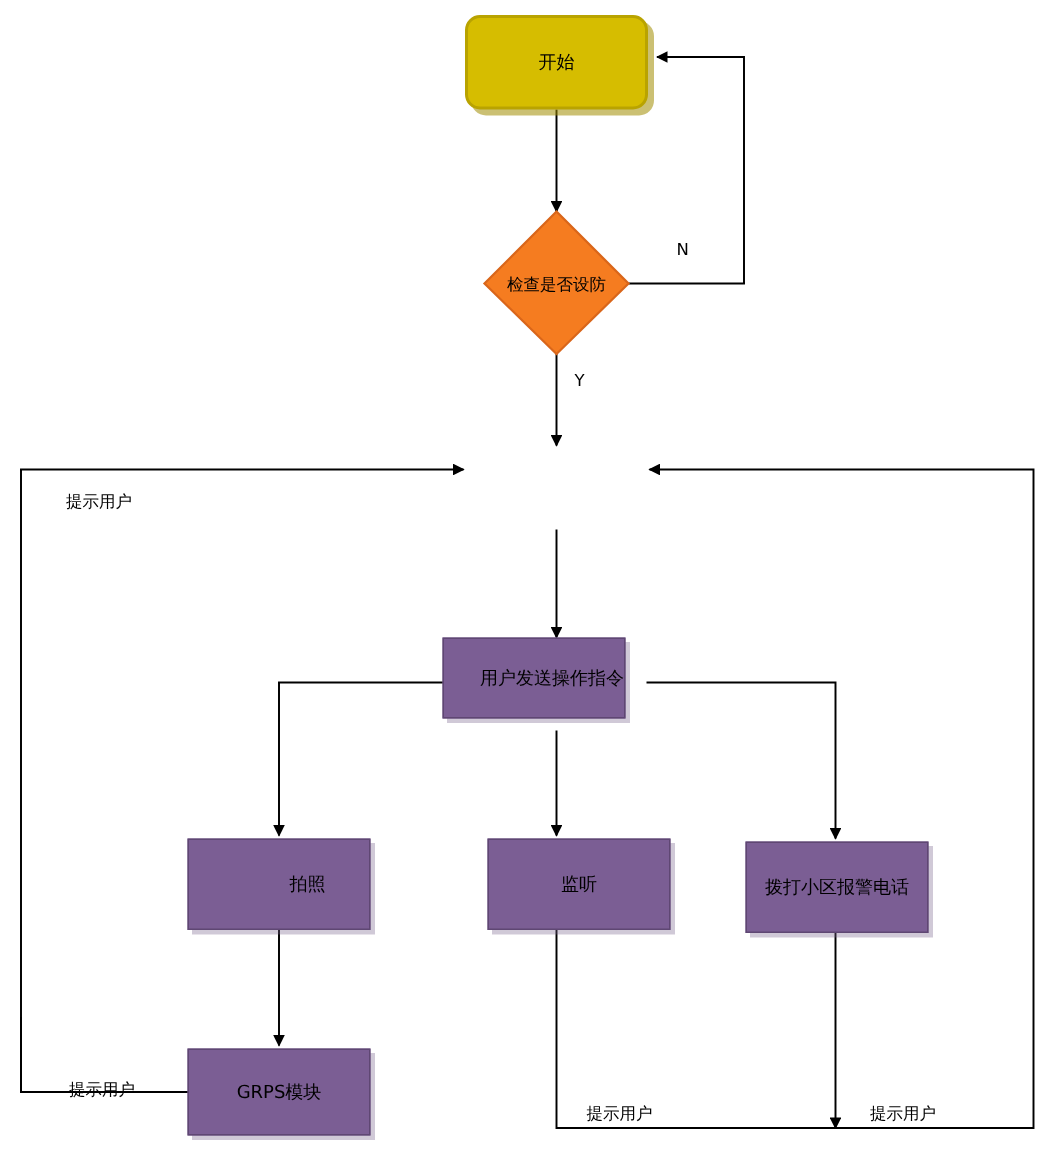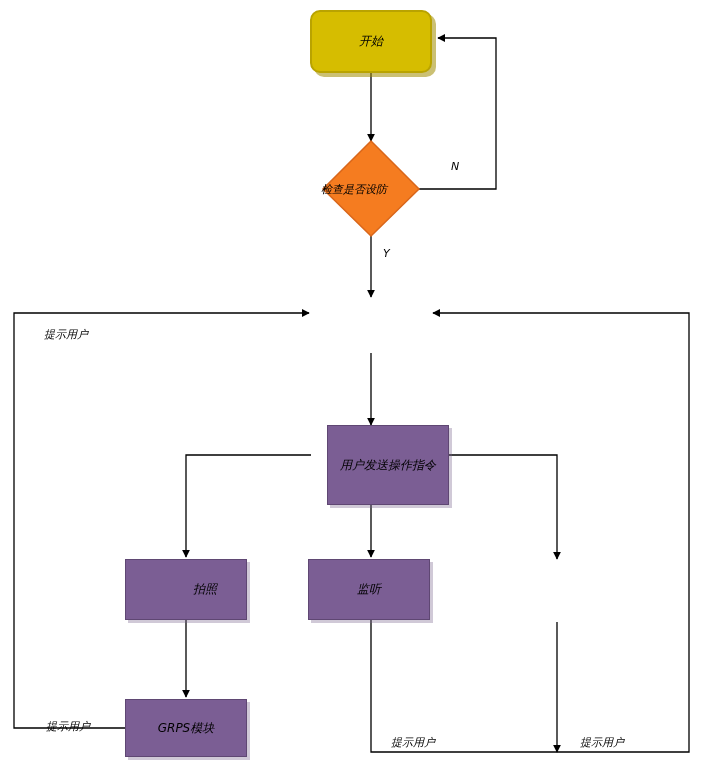--- a/index.html
+++ b/index.html
@@ -2,21 +2,21 @@
 <html><head>
 <meta charset="utf-8">
 <style>
   html, body { margin:0; padding:0; }
   body {
     width:703px; height:775px;
     background:#ffffff;
     font-family:"DejaVu Sans", sans-serif;
     overflow:hidden;
   }
-  #canvas { position:relative; width:703px; height:775px;font-style:italic; }
+  #canvas { position:relative; width:703px; height:775px; }
   svg.layer { position:absolute; left:0; top:0; width:703px; height:775px; }
 
   .node {
     position:absolute;
     display:flex; align-items:center; justify-content:center;
     text-align:center;
     color:#000000;
     font-size:12px;
     line-height:1.2;
     box-sizing:border-box;
@@ -29,21 +29,21 @@
     border-radius:10px;
     box-shadow:4px 4px 0 0 rgba(160,140,0,0.55);
   }
   .n-process {
     background:#7b5e94;
     border:1px solid #5f4773;
     box-shadow:3px 3px 0 0 rgba(120,100,140,0.35);
   }
   .diamond-label {
     position:absolute;
-    display:flex; align-items:center; 
+    display:flex; align-items:center; justify-content:center;
     font-size:11px; color:#000;
     pointer-events:none;
   }
   .edge-label {
     position:absolute;
     font-size:11px;
     color:#000000;
     white-space:nowrap;
   }
 </style>
@@ -90,32 +90,35 @@
 
   <div class="node n-start" style="left:310px; top:10px; width:122px; height:63px;">
     <span>开始</span>
   </div>
 
   <div class="diamond-label" style="left:321px; top:177px; width:100px; height:24px;">
     <span>检查是否设防</span>
   </div>
 
 
-  <div class="node n-process" style="left:327px; top:425px; width:122px; height:80px;">
+  <div class="node n-process" style="left:295px; top:425px; width:122px; height:54px;justify-content:flex-end;">
     <span>用户发送操作指令</span>
   </div>
 
   <div class="node n-process" style="left:125px; top:559px; width:122px; height:61px;padding-left:38px;">
     <span>拍照</span>
   </div>
 
-  <div class="node n-process" style="left:308px; top:559px; width:122px; height:61px;">
+  <div class="node n-process" style="left:325px; top:559px; width:122px; height:61px;">
     <span>监听</span>
   </div>
 
+  <div class="node n-process" style="left:497px; top:561px; width:122px; height:61px;">
+    <span>拨打小区报警电话</span>
+  </div>
 
   <div class="node n-process" style="left:125px; top:699px; width:122px; height:58px;">
     <span>GRPS模块</span>
   </div>
 
   <span class="edge-label" style="left:451px; top:160px;">N</span>
   <span class="edge-label" style="left:383px; top:247px;">Y</span>
   <span class="edge-label" style="left:44px; top:327px;">提示用户</span>
   <span class="edge-label" style="left:46px; top:719px;">提示用户</span>
   <span class="edge-label" style="left:391px; top:735px;">提示用户</span>

